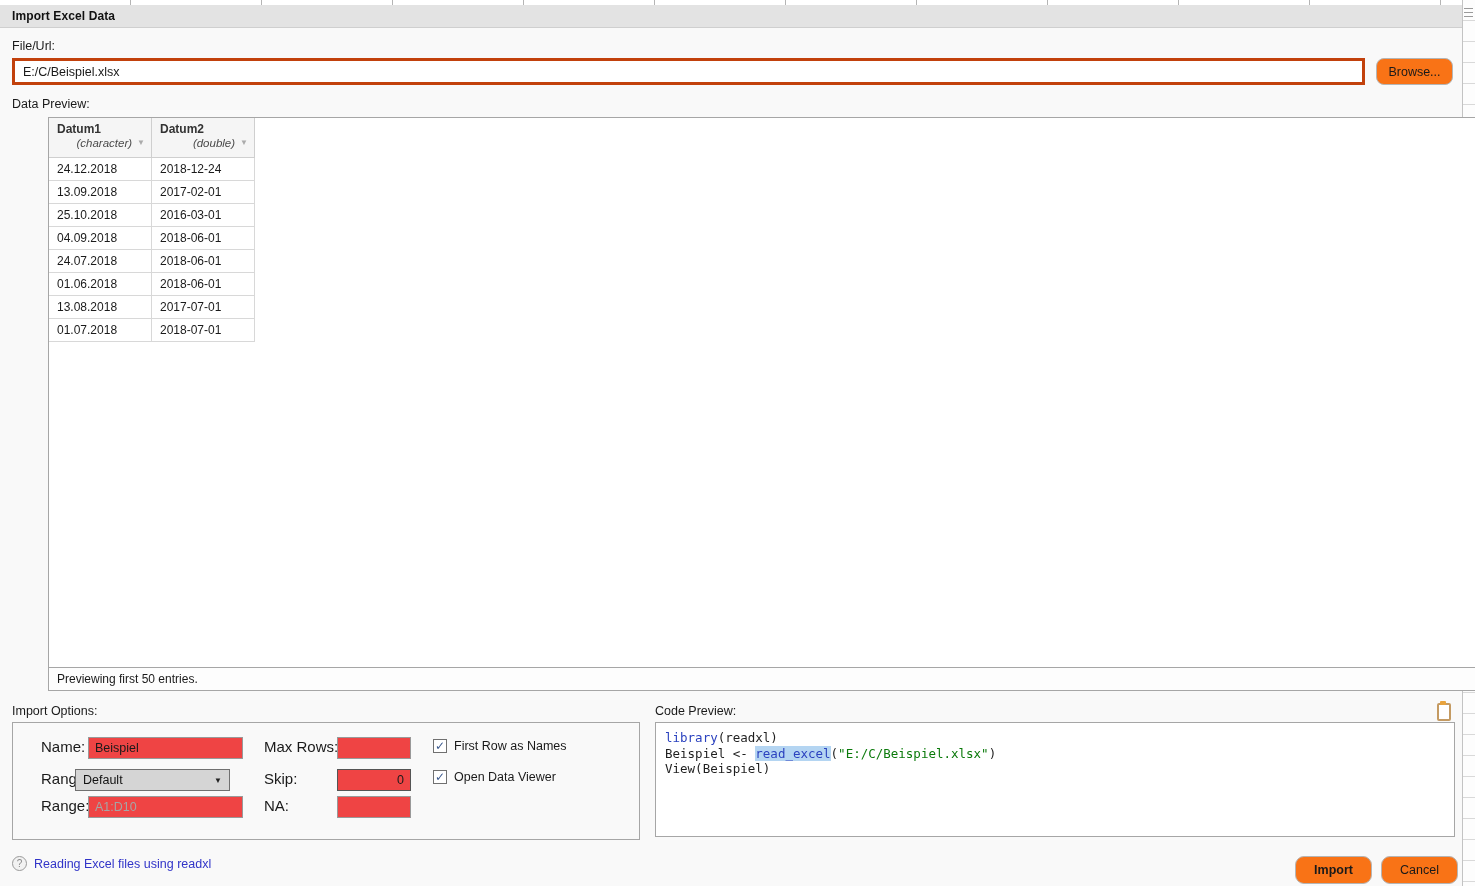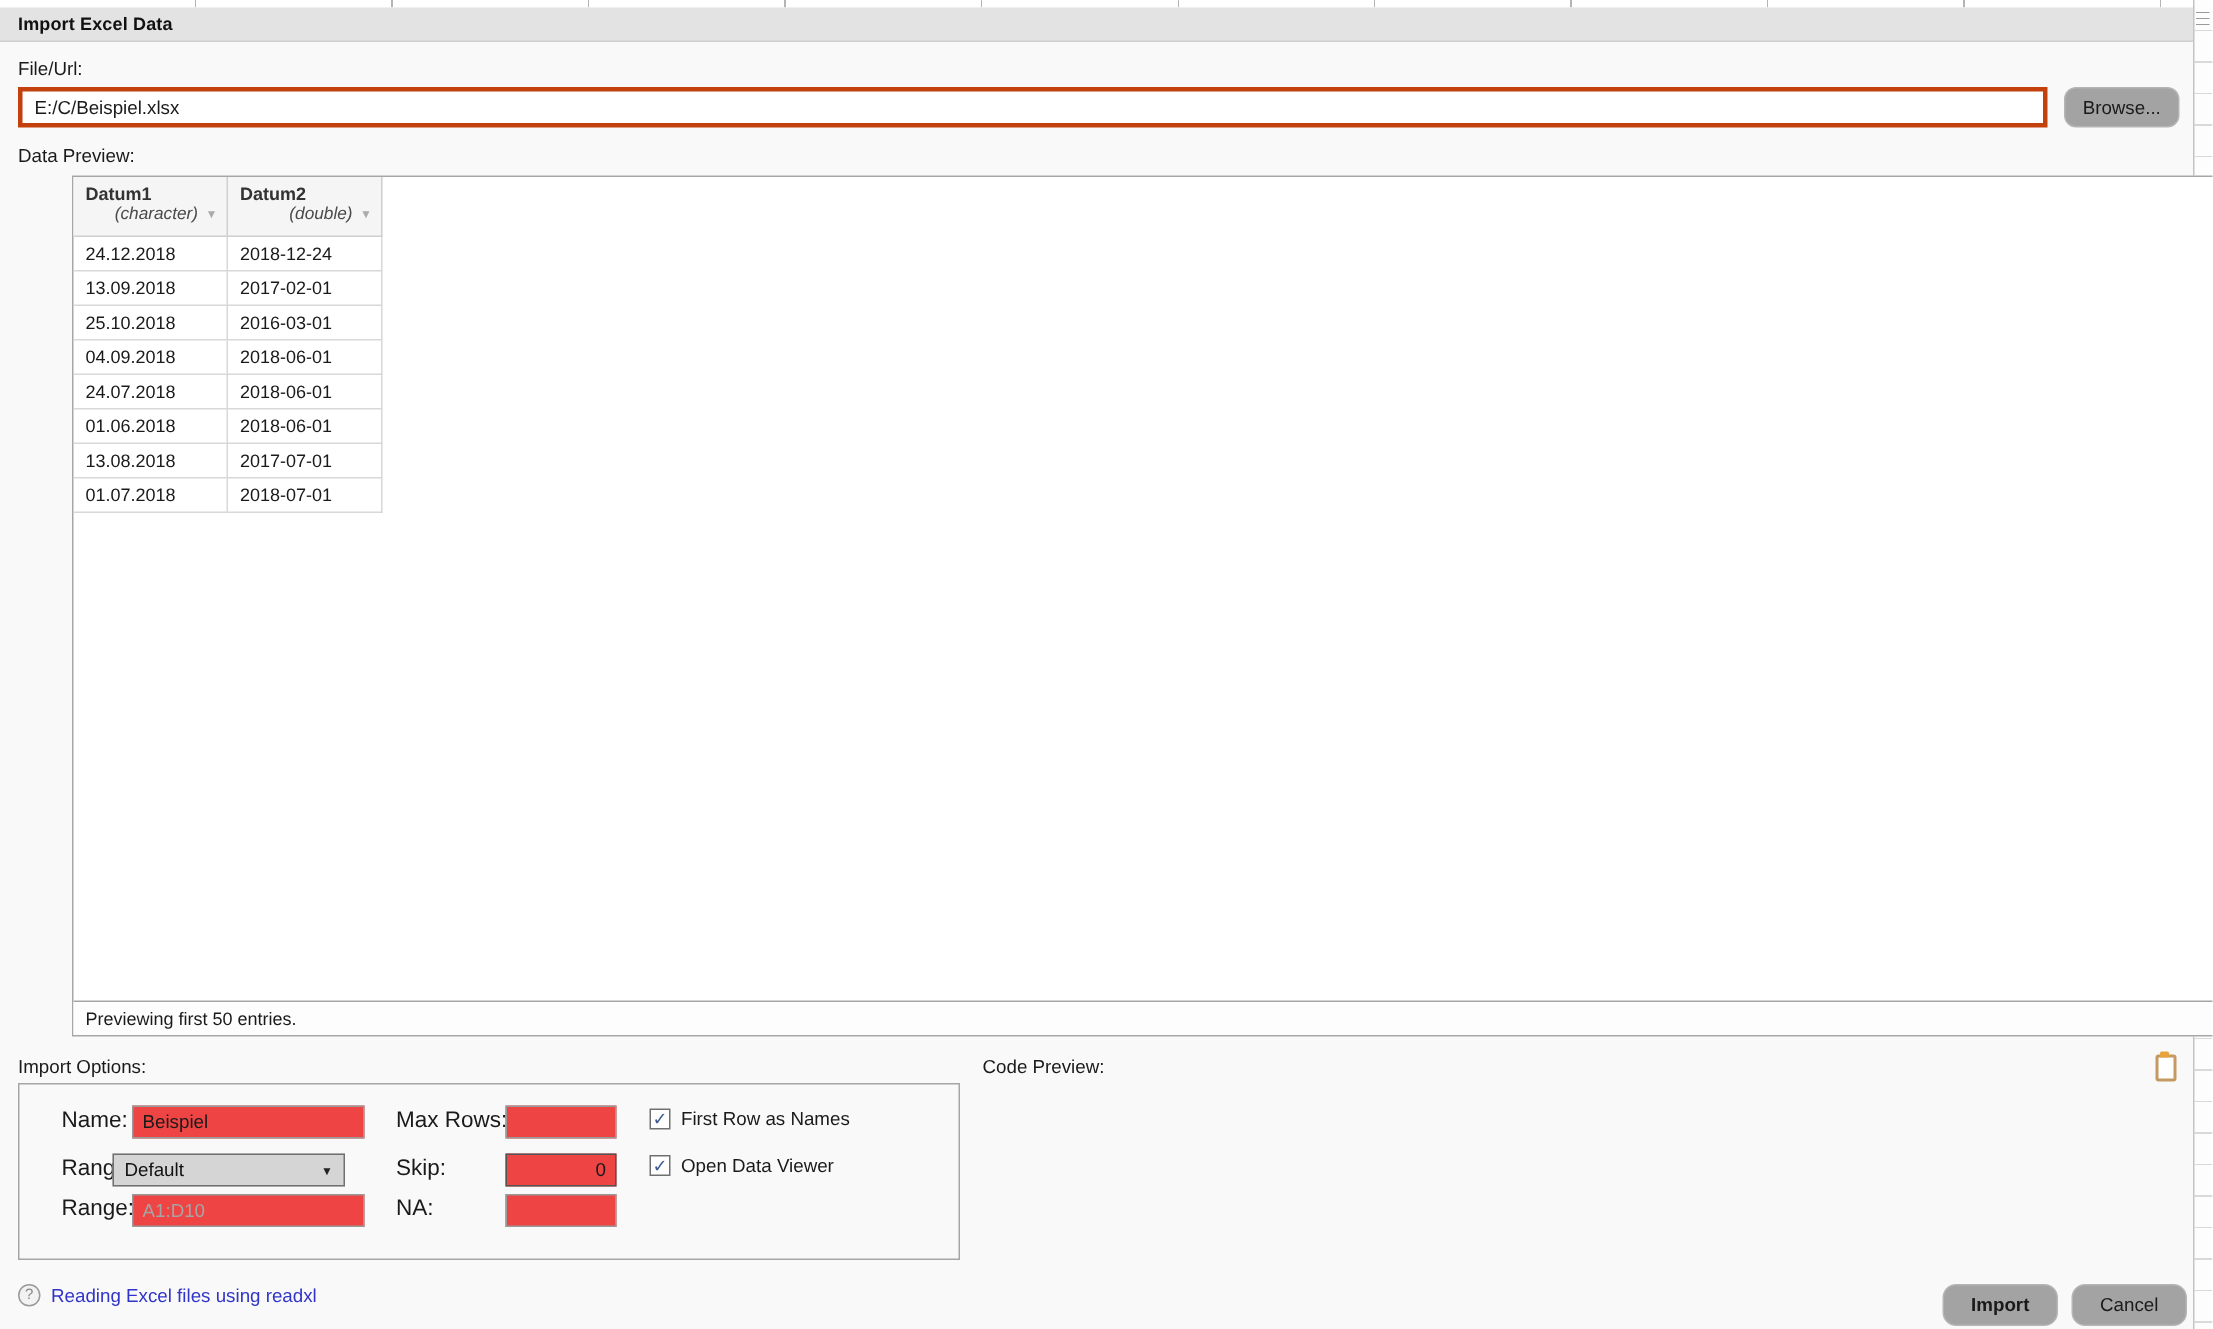--- a/index.html
+++ b/index.html
@@ -47,21 +47,21 @@
   
   .file-label { left: 12px; top: 34px; }
   .file-input {
     position: absolute; left: 12px; top: 53px; width: 1353px; height: 27px;
     border: 3px solid #c2410c; background: #ffffff;
     font-family: "Liberation Sans", sans-serif; font-size: 12.5px; color: #1a1a1a;
     padding: 0 8px; outline: none;
   }
   .btn {
     position: absolute; height: 27px;
-    background: #a3a3a3; border: 1px solid #b5b5b5; border-radius: 8px;
+    background: #f97316; border: 1px solid #b5b5b5; border-radius: 8px;
     font-family: "Liberation Sans", sans-serif; font-size: 12.5px; color: #1a1a1a;
     cursor: pointer;
   }
   .browse-btn { left: 1376px; top: 53px; width: 77px; }
 
   
   .preview-label { left: 12px; top: 92px; }
   .preview-box {
     position: absolute; left: 12px; top: 112px; width: 1443px; height: 574px;
     background: #ffffff; border: 1px solid #a6a6a6; margin-left: 36px;
@@ -252,20 +252,23 @@
       <span class="cb-lbl">First Row as Names</span>
     </div>
     <div class="checkbox" style="left:420px; top:47px;">
       <span class="cb-box">✓</span>
       <span class="cb-lbl">Open Data Viewer</span>
     </div>
   </div>
 
   <div class="lbl code-label">Code Preview:</div>
   <div class="clipboard-icon"></div>
+  <div class="code-box"><span class="code-line"><span class="tok-fn">library</span><span>(readxl)</span>
+<span class="code-line"><span>Beispiel &lt;- </span><span class="tok-hl">read_excel</span><span>(</span><span class="tok-str">"E:/C/Beispiel.xlsx"</span><span>)</span></span>
+<span class="code-line">View(Beispiel)</span></span></div>
 
   <div class="help-row">
     <span class="help-icon">?</span>
     <a class="help-link">Reading Excel files using readxl</a>
   </div>
   <button class="btn import-btn">Import</button>
   <button class="btn cancel-btn">Cancel</button>
 
 </div>
 

